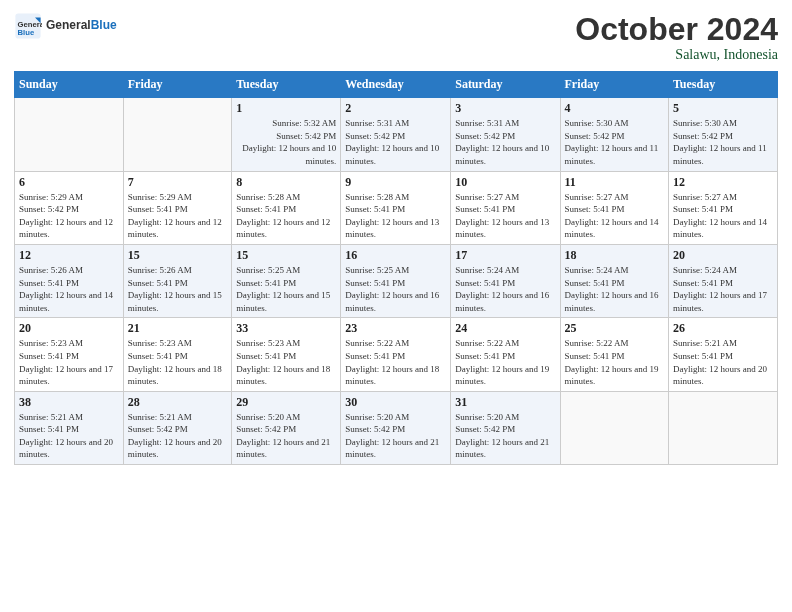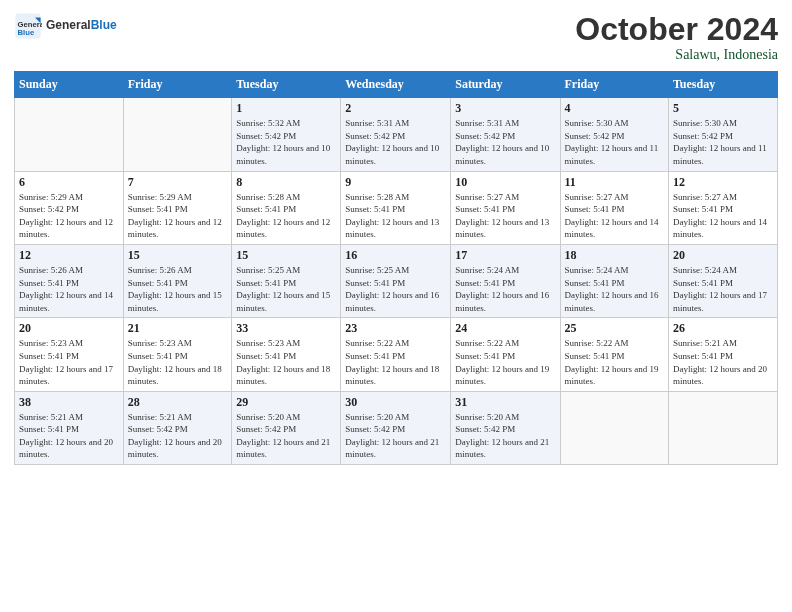--- a/index.html
+++ b/index.html
@@ -134,21 +134,21 @@
         <th>Friday</th>
         <th>Tuesday</th>
       </tr>
     </thead>
     <tbody id="calendar-body">
     <tr>
           <td class="empty-cell"></td>
           <td class="empty-cell"></td>
           <td>
             <span class="day-num">1</span>
-            <div class="day-info" style="white-space: pre-line;">Sunrise: 5:32 AM
+            <div class="day-info" style="white-space: pre-line; text-align: right;">Sunrise: 5:32 AM
 Sunset: 5:42 PM
 Daylight: 12 hours and 10 minutes.</div>
           </td>
           <td>
             <span class="day-num">2</span>
             <div class="day-info" style="white-space: pre-line;">Sunrise: 5:31 AM
 Sunset: 5:42 PM
 Daylight: 12 hours and 10 minutes.</div>
           </td>
           <td>

